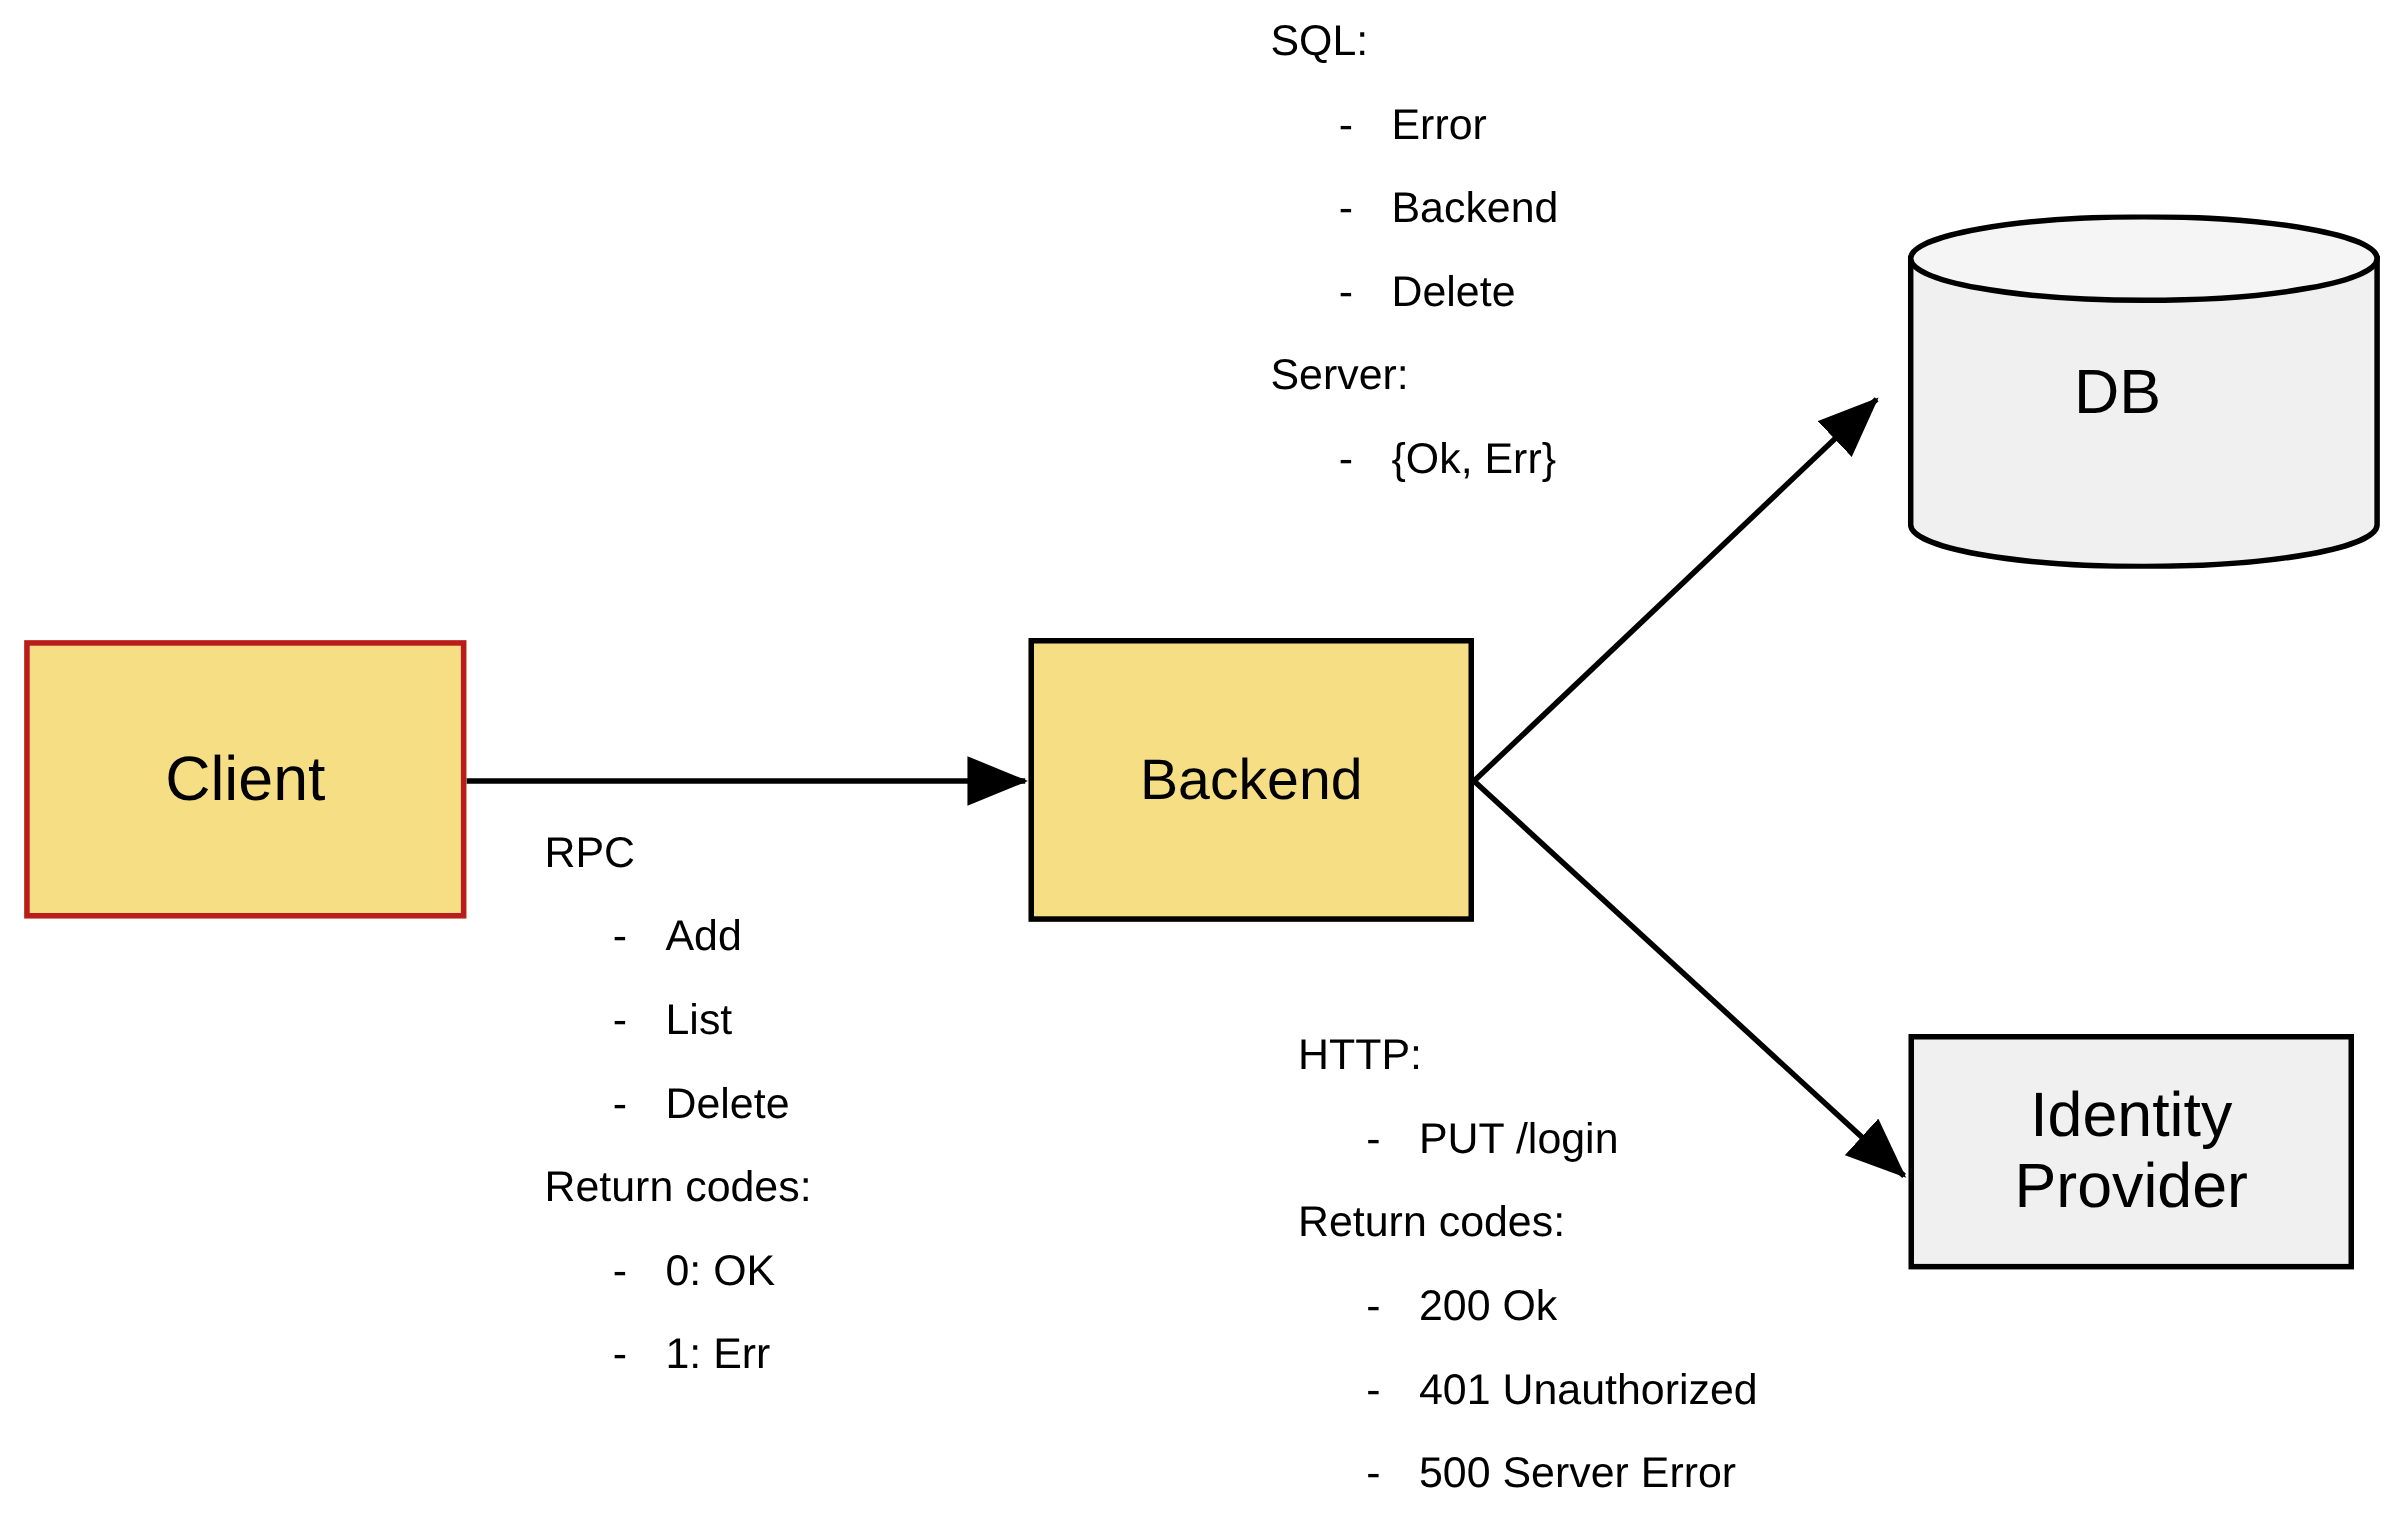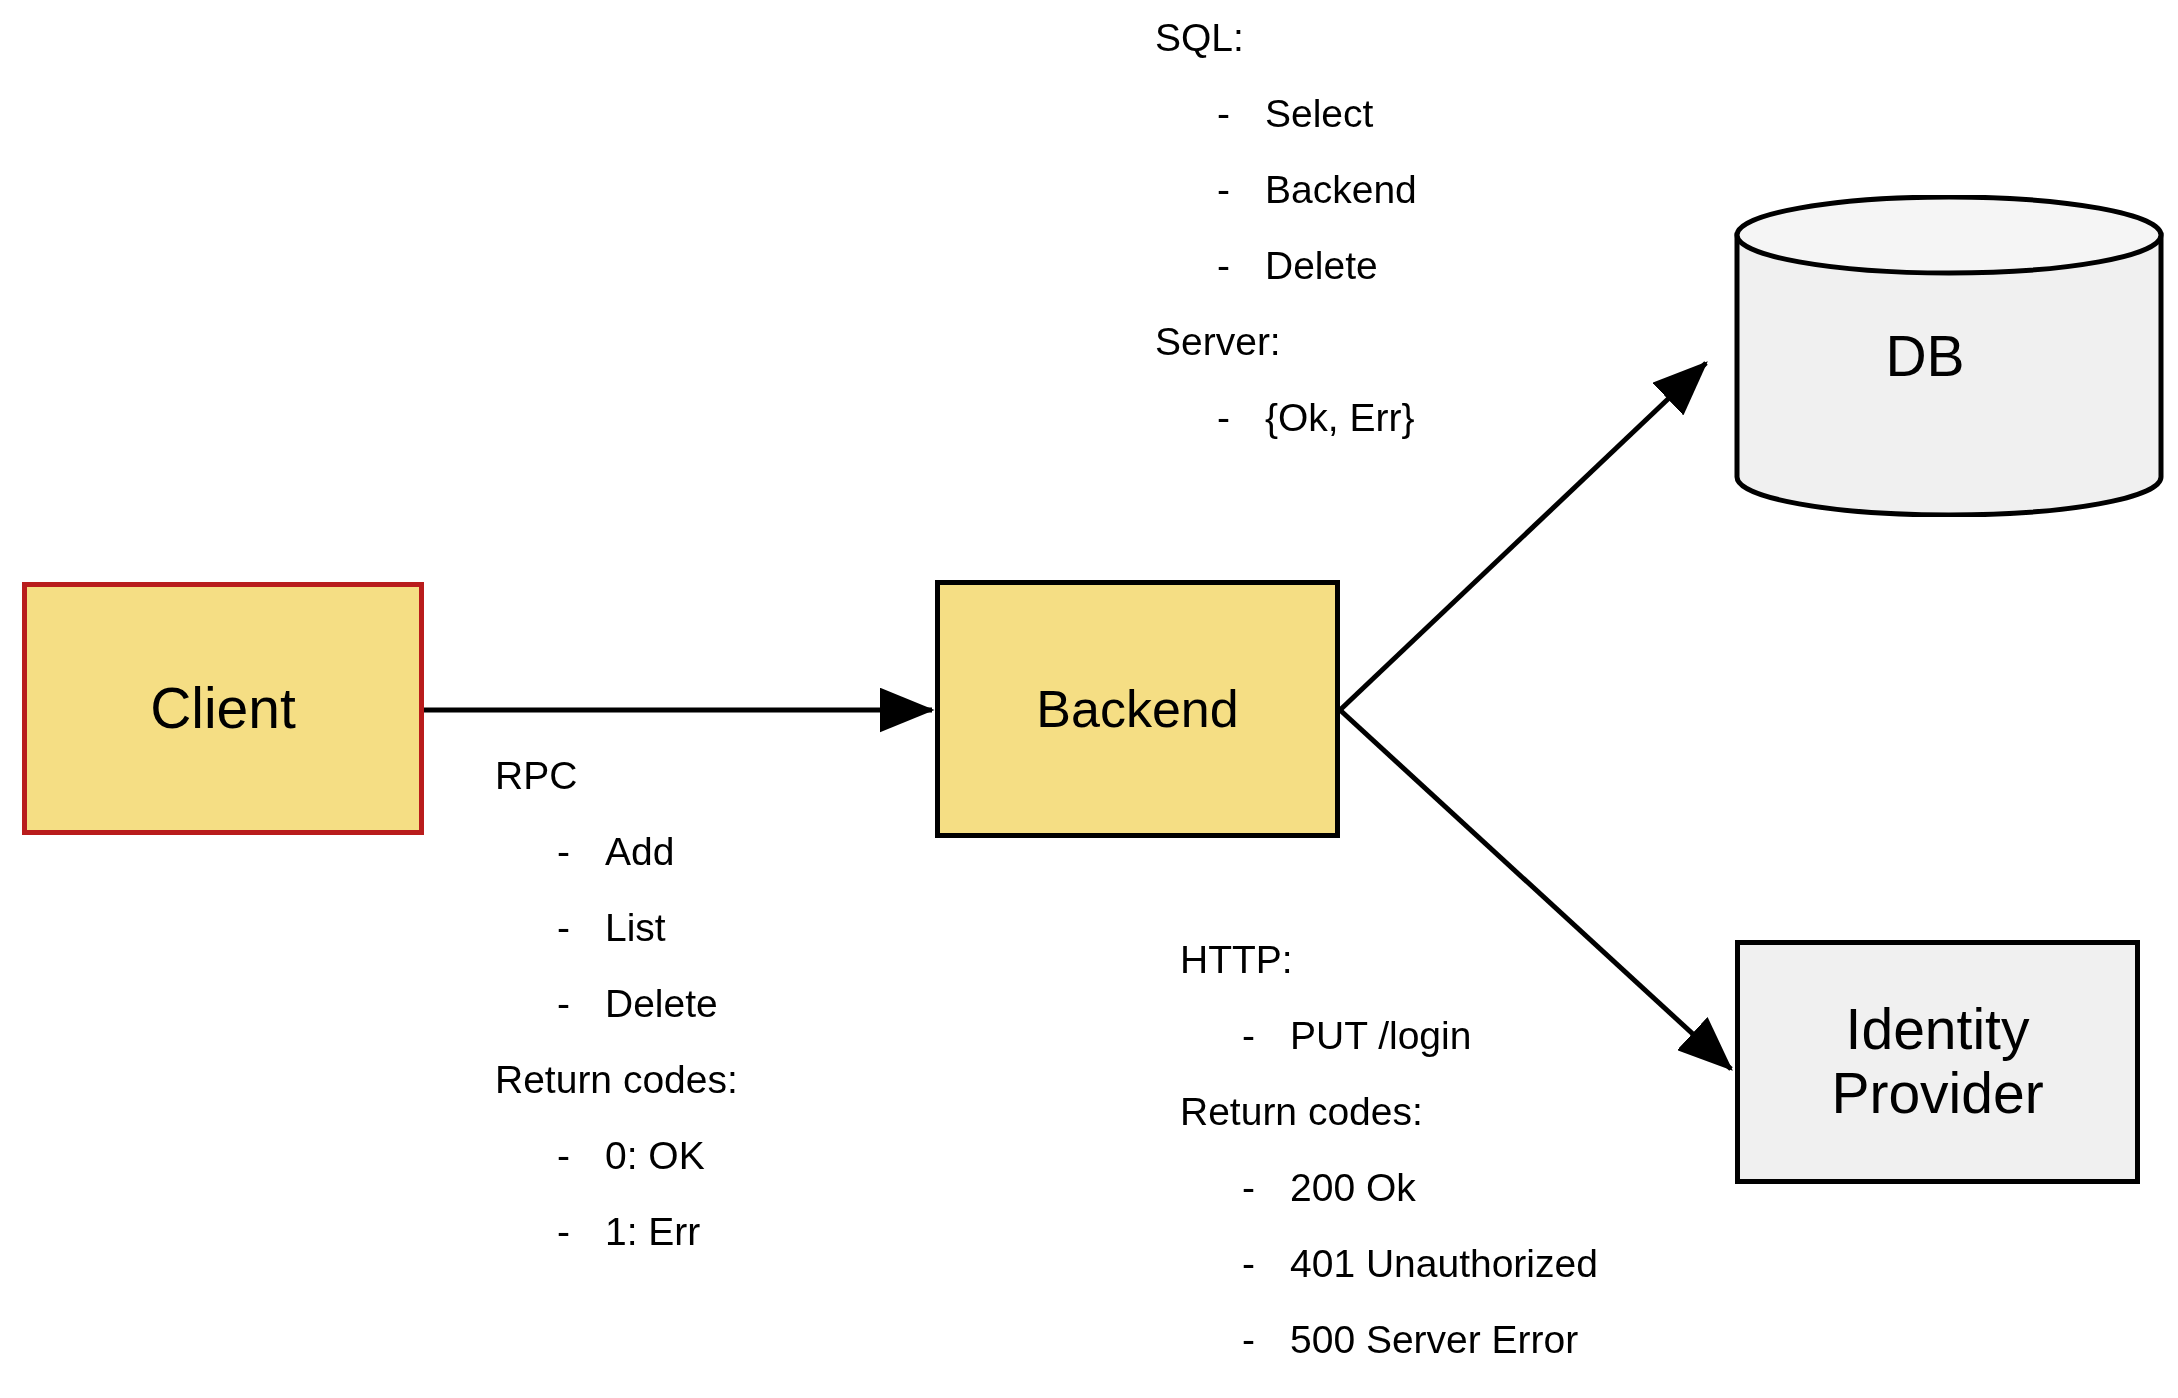--- a/index.html
+++ b/index.html
@@ -47,21 +47,21 @@
     font-size: 57px;
   }
   #backend-node {
     left: 935px; top: 580px;
     width: 405px; height: 258px;
     border: 5px solid #000000;
     font-size: 52px;
   }
   #idp-node {
     left: 1735px; top: 940px;
-    width: 405px; height: 244px;
+    width: 405px; height: 214px;
     border: 5px solid #000000;
     font-size: 57px;
   }
 
   
   #db-node {
     position: absolute;
     left: 1710px; top: 195px;
     width: 430px; height: 322px; padding-left: 24px;
   }
@@ -135,21 +135,21 @@
   </div>
 
   <div id="idp-node" class="node" style="background:#F0F0F0;">
     <span class="node-label">Identity
 Provider</span>
   </div>
 
   <div id="sql-annot" class="annot">
     <span class="head">SQL:</span>
 
-    <span class="item"><span class="dash">-</span><span>Select</span></span>
+    <span class="item"><span class="dash">-</span><span>Error</span></span>
 
     <span class="item"><span class="dash">-</span><span>Backend</span></span>
 
     <span class="item"><span class="dash">-</span><span>Delete</span></span>
 
     <span class="head">Server:</span>
 
     <span class="item"><span class="dash">-</span><span>{Ok, Err}</span></span>
   </div>
 

